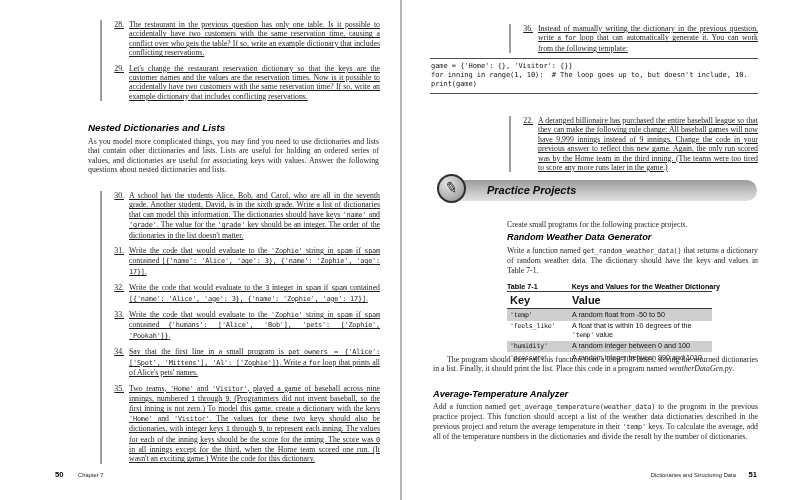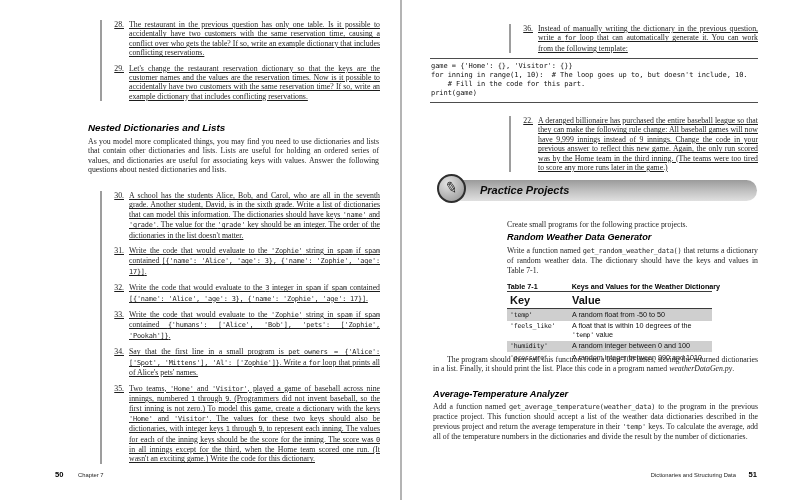--- a/index.html
+++ b/index.html
@@ -33,21 +33,21 @@
   #code-block{position:absolute;left:28px;top:58px;width:327px;
               border-top:1px solid #4d4d4d;border-bottom:1px solid #4d4d4d;
               padding:3px 0 4px 1px;}
   .code-line{font-family:"DejaVu Sans Mono",monospace;font-size:7px;line-height:9px;
              letter-spacing:-0.05px;white-space:pre;color:#111;}
 
   
   #pp-banner-bar{position:absolute;left:49px;top:180px;width:306px;height:21px;
                  background:linear-gradient(180deg,#9b9b9b 0%,#c3c3c3 55%,#e0e0e0 100%);
                  border-radius:0 11px 11px 0;}
-  #pp-banner-title{position:absolute;left:78px;top:184px;
+  #pp-banner-title{position:absolute;left:85px;top:184px;
                    font-family:"Liberation Sans",sans-serif;font-weight:bold;font-style:italic;
                    font-size:11px;color:#0a0a0a;}
   #pp-circle{position:absolute;left:35px;top:174px;width:29px;height:29px;border-radius:50%;
              background:radial-gradient(circle at 35% 30%,#e3e3e3 0%,#b5b5b5 55%,#8e8e8e 100%);
              border:2px solid #2e2e2e;box-sizing:border-box;
              display:flex;align-items:center;justify-content:center;}
   #pp-circle .pencil{font-size:15px;line-height:15px;color:#1c1c1c;transform:rotate(12deg);}
 
   
   #weather-caption{position:absolute;left:105px;top:282px;
@@ -129,21 +129,20 @@
   <div class="ex-block" style="left:107px;top:24px;width:249px;">
     <div class="ex-item">
       <span class="ex-num">36.</span>
       <span class="ex-text body-text">Instead of manually writing the dictionary in the previous question, write a <code>for</code> loop that can automatically generate it. You can work from the following template:</span>
     </div>
   </div>
 
   <div id="code-block">
     <div class="code-line">game = {'Home': {}, 'Visitor': {}}</div>
     <div class="code-line">for inning in range(1, 10):  # The loop goes up to, but doesn't include, 10.</div>
-    <div class="code-line">    # Fill in the code for this part.</div>
     <div class="code-line">print(game)</div>
   </div>
 
   <div class="ex-block" style="left:107px;top:116px;width:249px;">
     <div class="ex-item">
       <span class="ex-num">22.</span>
       <span class="ex-text body-text">A deranged billionaire has purchased the entire baseball league so that they can make the following rule change: All baseball games will now have 9,999 innings instead of 9 innings. Change the code in your previous answer to reflect this new game. Again, the only run scored was by the Home team in the third inning. (The teams were too tired to score any more runs later in the game.)</span>
     </div>
   </div>
 

